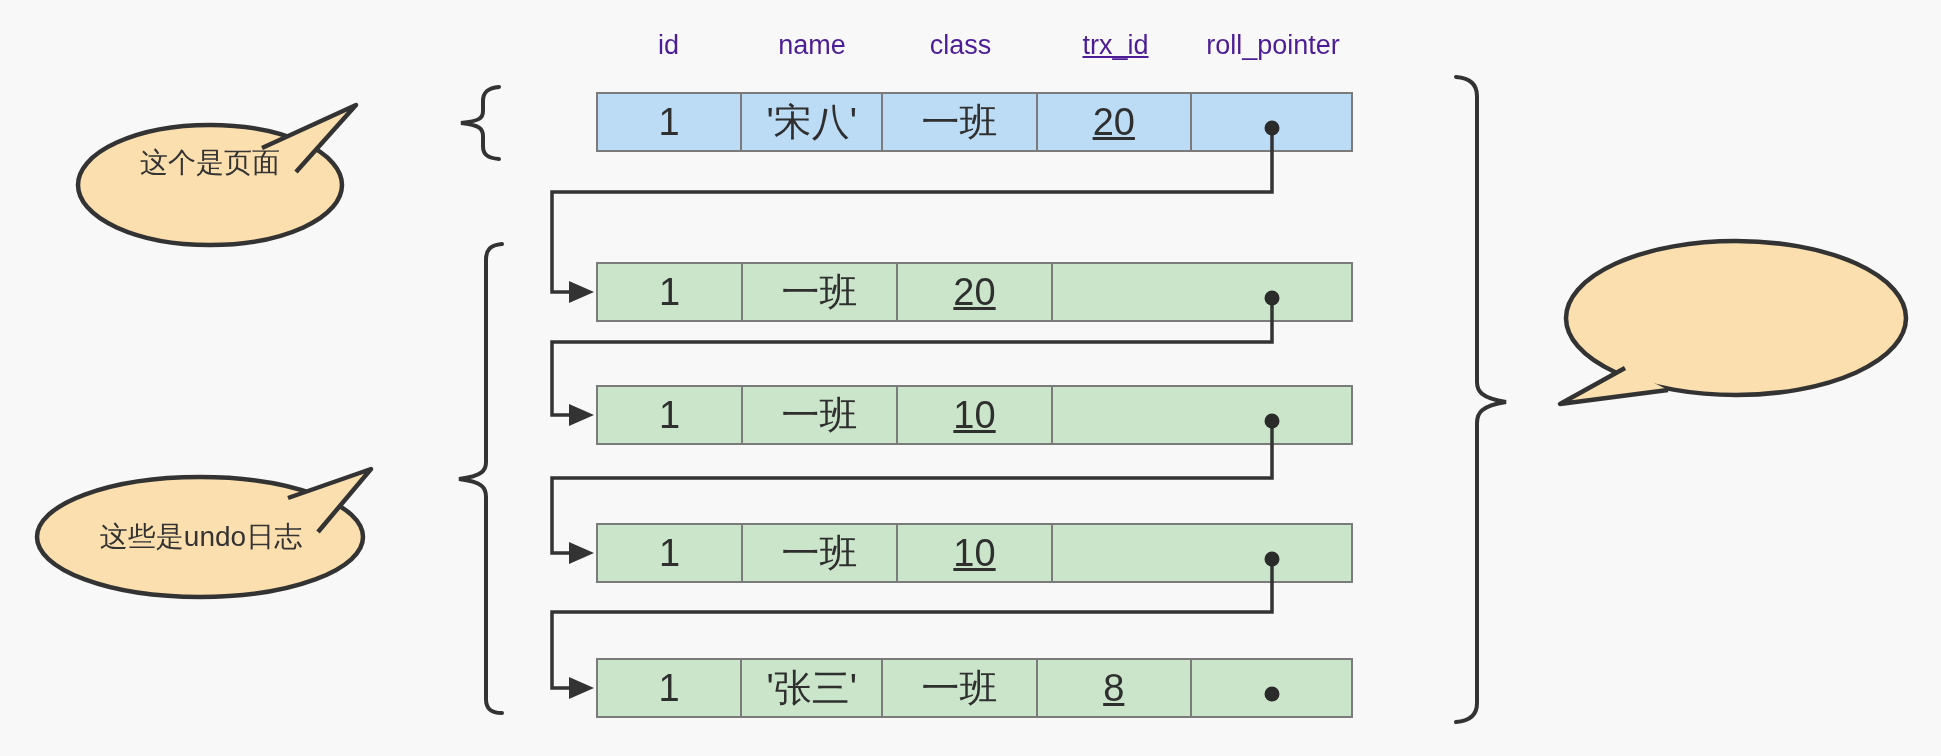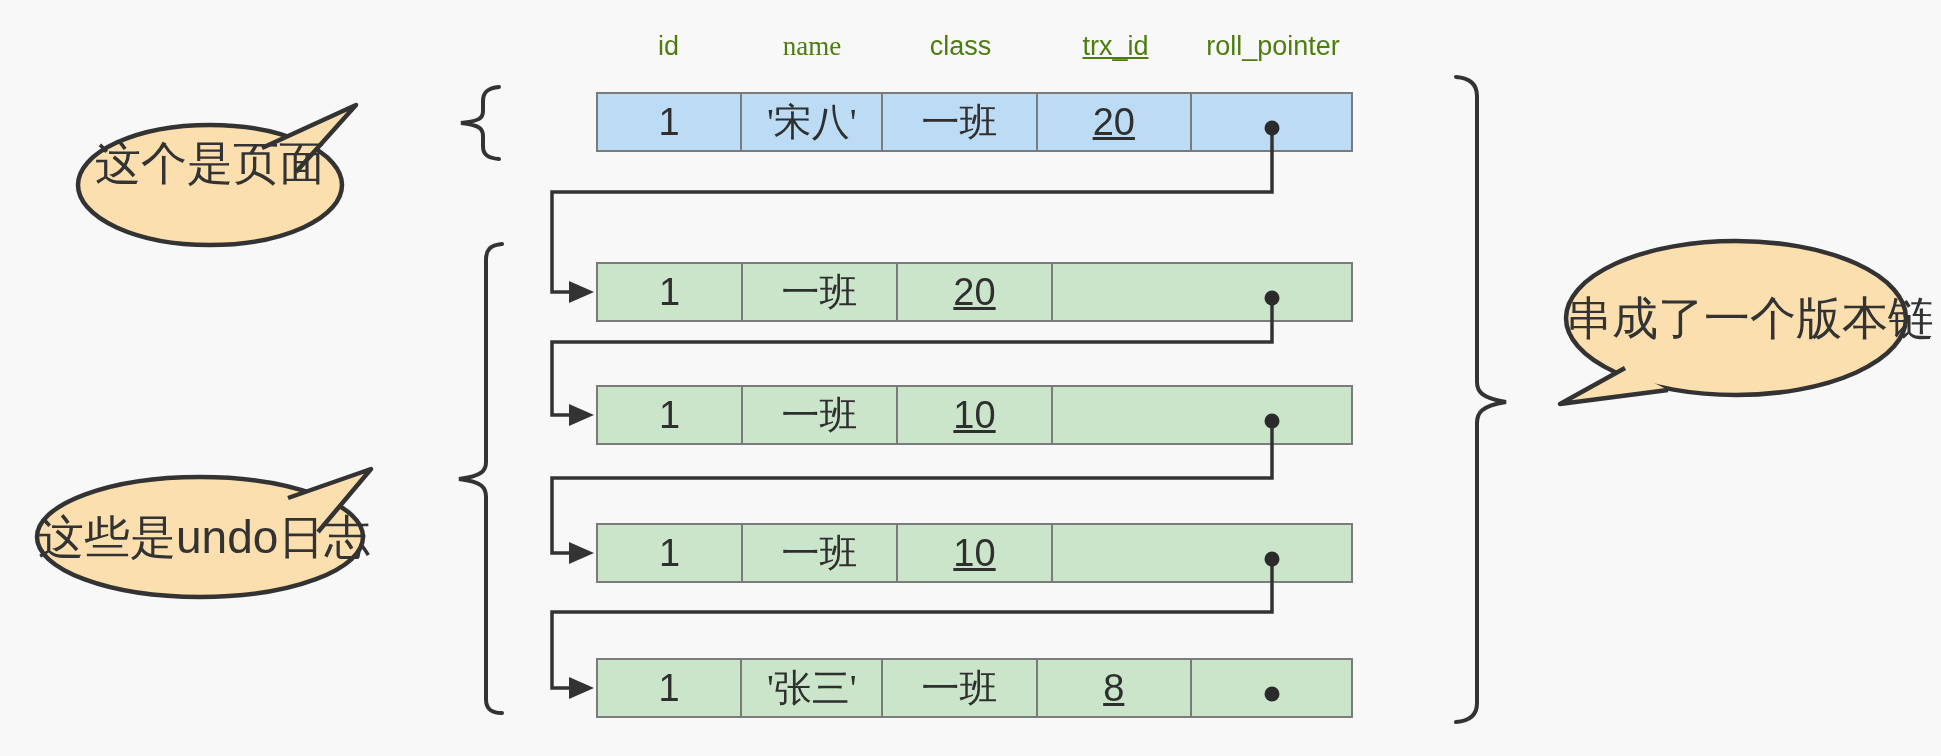--- a/index.html
+++ b/index.html
@@ -6,49 +6,49 @@
   .canvas{
     position:relative;
     width:1941px;height:756px;
     background:var(--c-background,#f8f8f8);
     font-family:"Liberation Sans","DejaVu Sans",sans-serif;
     overflow:hidden;
   }
   
   .thead{
     position:absolute;left:596px;top:30px;width:757px;height:32px;
-    display:flex;align-items:center;
-    color:#4d7c0f;font-size:27px;font-weight:400;
+    display:flex;align-items:flex-start;
+    color:#4c1d95;font-size:27px;font-weight:400;
   }
   .thead .hcell{text-align:center;white-space:nowrap;}
   
   .row{
     position:absolute;left:596px;width:757px;height:60px;
     display:flex;box-sizing:border-box;
     border:2px solid var(--c-cell_border,#7b7b7b);
     font-size:38px;color:#2f2f2f;
   }
   .row--record{background:var(--c-record_row,#bcdcf5);}
   .row--undo{background:var(--c-undo_row,#cbe5cb);}
   .cell{
     box-sizing:border-box;height:100%;
     display:flex;align-items:center;justify-content:center;
     border-right:2px solid var(--c-cell_border,#7b7b7b);
     white-space:nowrap;
   }
   .cell:last-child{border-right:none;}
-  .w-id{width:145px;} .w-name{width:142px;font-family:Liberation Serif, serif;} .w-class{width:155px;}
+  .w-id{width:145px;} .w-name{width:142px;} .w-class{width:155px;}
   .w-trx{width:155px;text-decoration:underline;} .w-roll{width:160px;}
   
   .overlay{position:absolute;left:0;top:0;pointer-events:none;}
   .stroke-line{stroke:var(--c-line,#333);fill:none;}
   
   .callout-text{
     position:absolute;text-align:center;color:#333;
-    font-size:46px;line-height:42px;white-space:nowrap;
+    font-size:28px;line-height:42px;white-space:nowrap;
   }
 </style>
 </head>
 <body>
 
 <div class="canvas">
 
   <div class="thead">
     <div class="hcell w-id">id</div>
     <div class="hcell w-name">name</div>
@@ -131,15 +131,14 @@
       <path stroke-linejoin="round" d="M1625 368 L1560 404 L1668 390"></path>
     </g>
   </svg>
 
   <div class="callout-text" style="left:78px;top:142px;width:264px;">
     <div>这个是页面</div>
   </div>
 
   <div class="callout-text" style="left:38px;top:516px;width:326px;">这些是undo日志</div>
 
-  <div class="callout-text" style="left:1566px;top:297px;width:340px;">串成了一个版本链</div>
 
 </div>
 
 </body></html>

